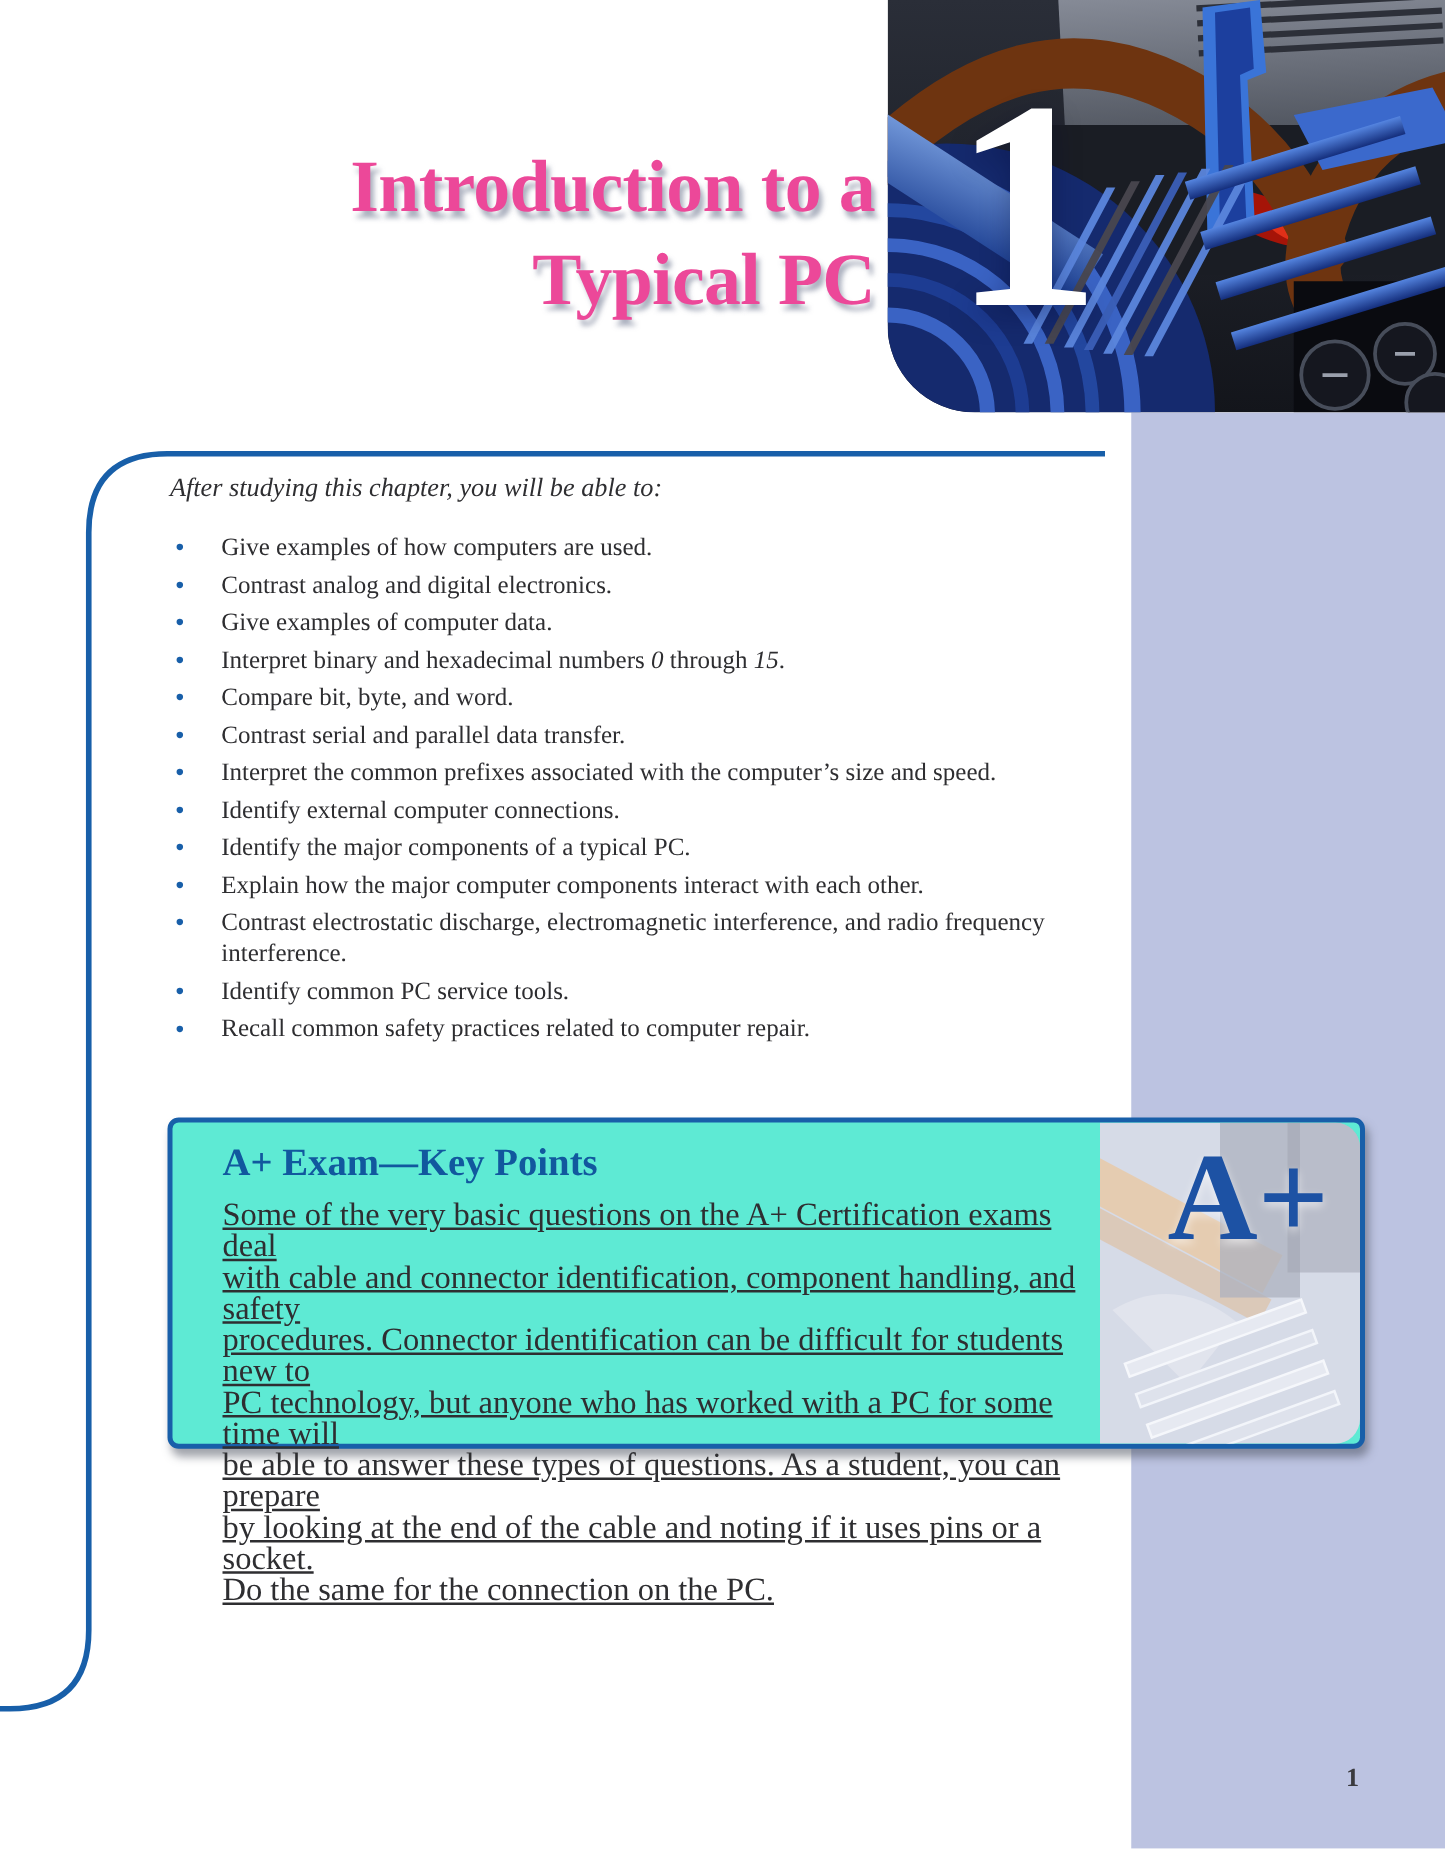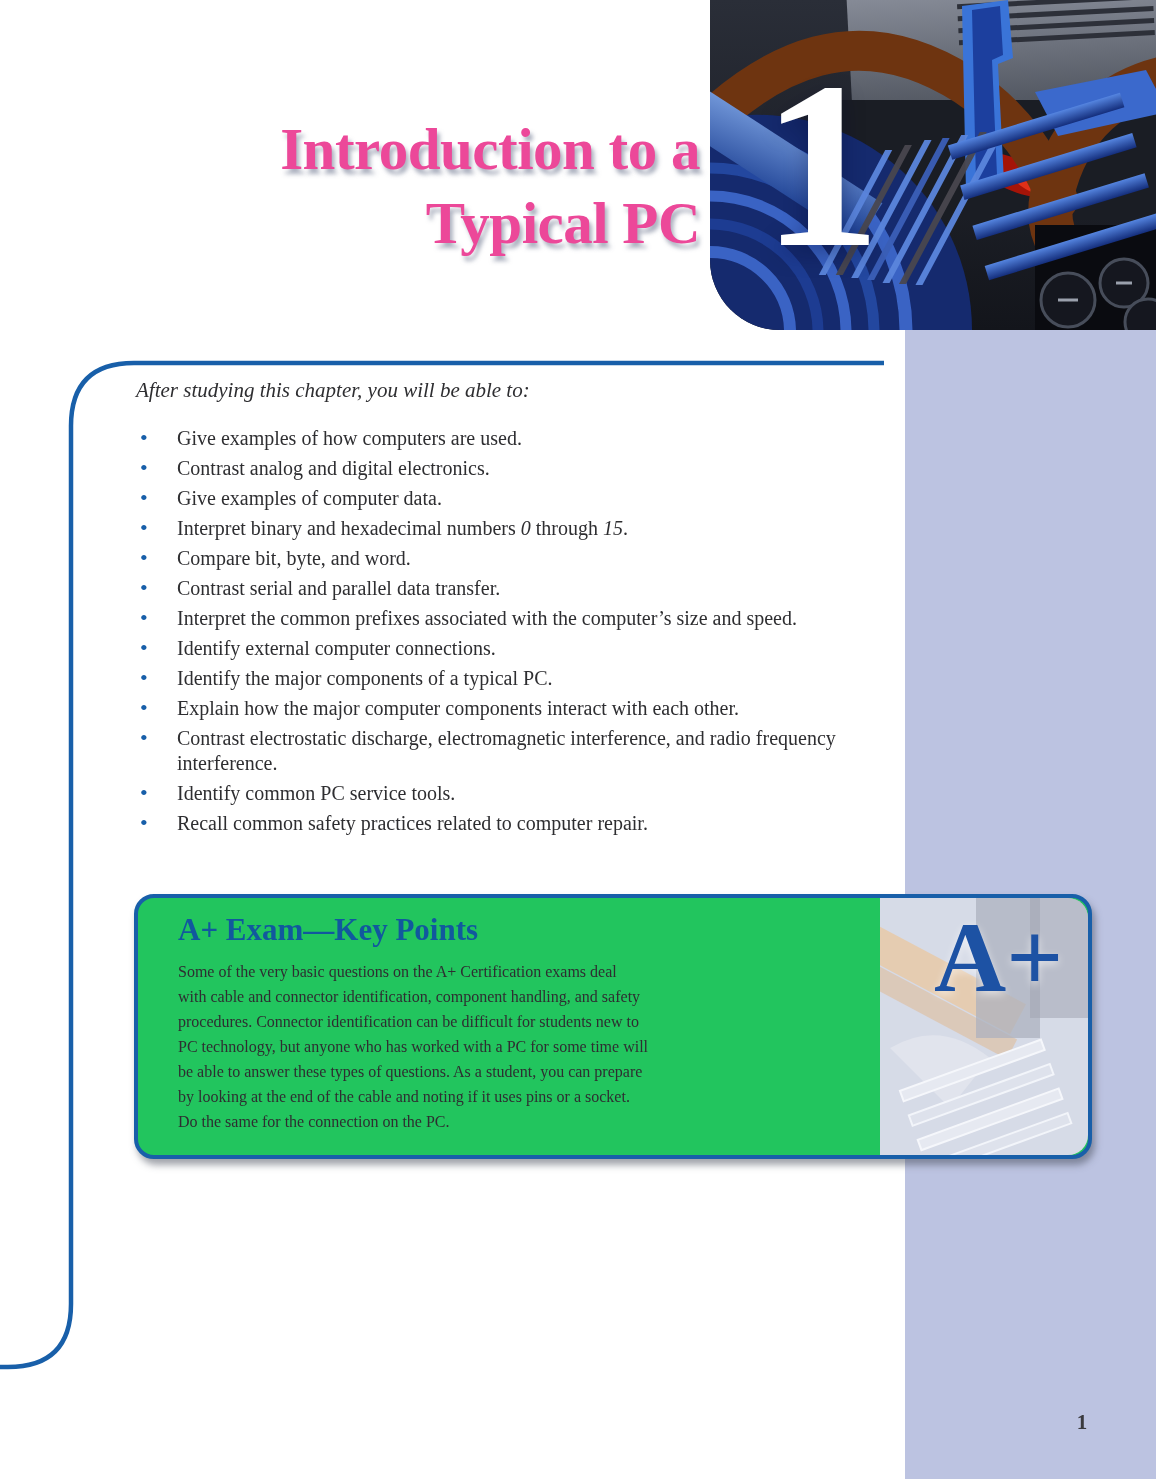--- a/index.html
+++ b/index.html
@@ -37,28 +37,28 @@
     font-size:20px;line-height:25px;
   }
   .objectives li{position:relative;padding-left:41px;margin-bottom:5px;}
   .objectives li::before{
     content:"\2022";position:absolute;left:4px;top:-1px;color:#185fa9;font-size:22px;
   }
   .objectives em{font-style:italic;}
   
   .exam-box{
     position:absolute;left:134px;top:894px;width:958px;height:265px;box-sizing:border-box;
-    background:#22c55e;border:4px solid #185fa9;border-radius:20px;
+    background:#5eead4;border:4px solid #185fa9;border-radius:9px;
     box-shadow:3px 6px 7px rgba(70,75,90,.5);
   }
   .exam-box h2{
     margin:14px 0 0 40px;font-size:31px;line-height:36px;font-weight:bold;color:#11589e;
   }
   .exam-body{
-    margin:11px 0 0 40px;width:705px;font-size:16px;line-height:25px;color:#2e2e31;
+    margin:11px 0 0 40px;width:705px;font-size:26px;line-height:25px;color:#2e2e31;text-decoration:underline;
   }
   .exam-photo{
     position:absolute;right:0;top:0;width:208px;height:257px;overflow:hidden;
     border-radius:0 20px 20px 0;
   }
   .exam-photo svg{display:block;}
   .aplus{
     position:absolute;left:54px;top:10px;line-height:1;font-weight:bold;
     font-size:100px;color:#1d52a4;text-shadow:0 3px 8px rgba(255,255,255,.6);
   }

